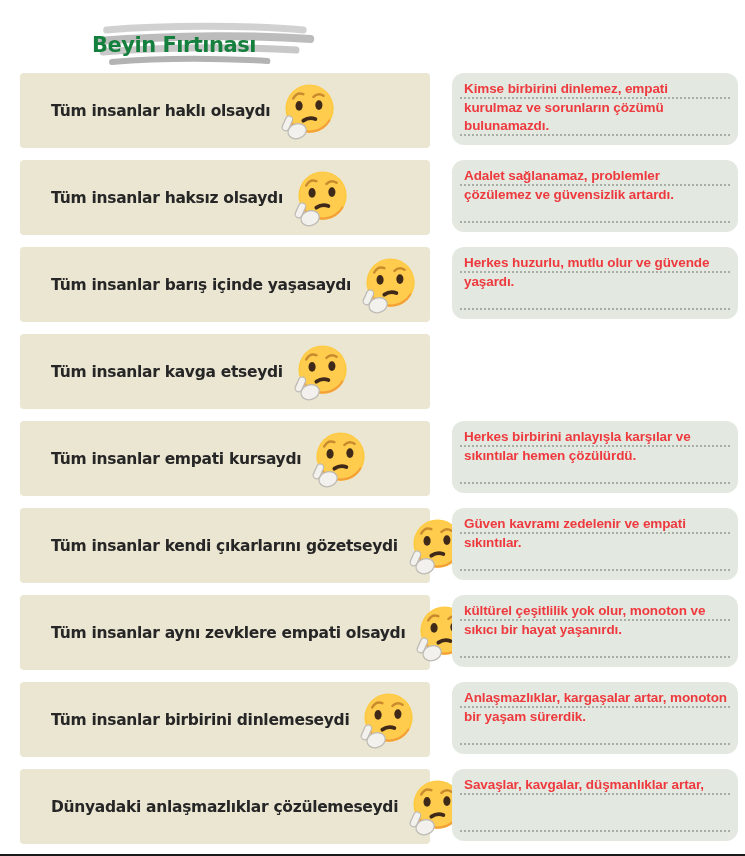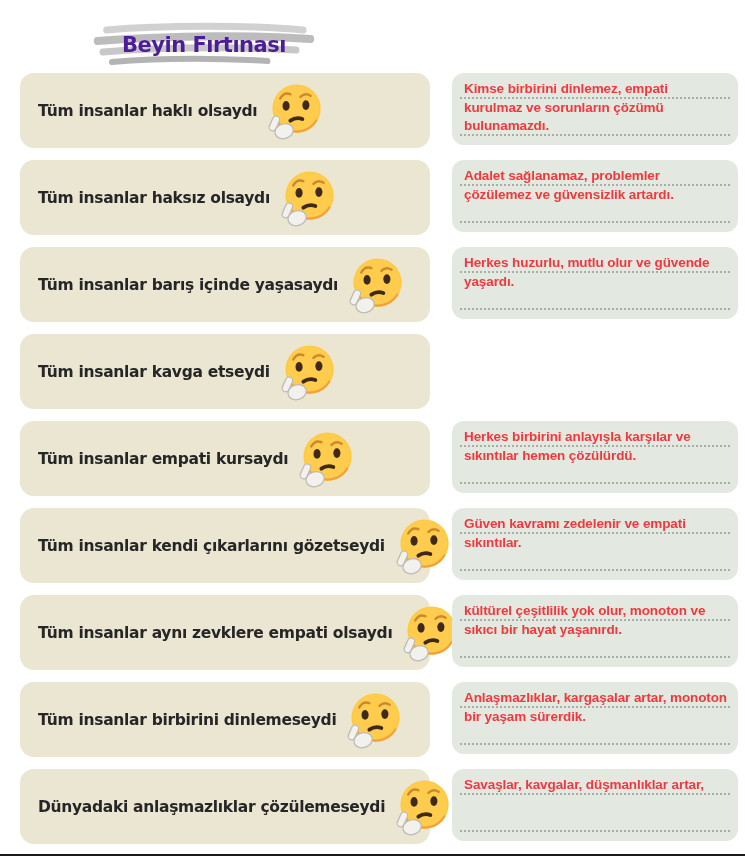--- a/index.html
+++ b/index.html
@@ -20,25 +20,25 @@
     height: 46px;
   }
   .header .scribble {
     position: absolute;
     left: 0; top: 0;
     width: 100%; height: 100%;
   }
   .header .header-text {
     position: relative;
     display: block;
-    text-align: center;
+    text-align: left;
     font-size: 21px;
     font-weight: 700;
     letter-spacing: -0.5px;
-    color: #4c1d95;
+    color: #15803d;
     line-height: 46px;
   }
   .header-left  { left: 92px;  width: 224px; }
   .header-right { left: 476px; width: 254px; }
 
   
   .rows {
     position: absolute;
     top: 73px; left: 0;
     width: 745px;
@@ -46,24 +46,24 @@
     flex-direction: column;
     gap: 12px;
   }
   .row { position: relative; height: 75px; }
 
   .prompt-box {
     position: absolute;
     left: 20px; top: 0;
     width: 410px; height: 75px;
     background: #ebe6d2;
-    border-radius: 14px;
+    border-radius: 4px;
     display: flex;
     align-items: center;
-    padding-left: 18px;
+    padding-left: 31px;
   }
   .prompt-text {
     font-size: 15.5px;
     font-weight: 700;
     letter-spacing: -0.3px;
     color: #262626;
     white-space: nowrap;
   }
   .emoji {
     width: 56px; height: 61px;

